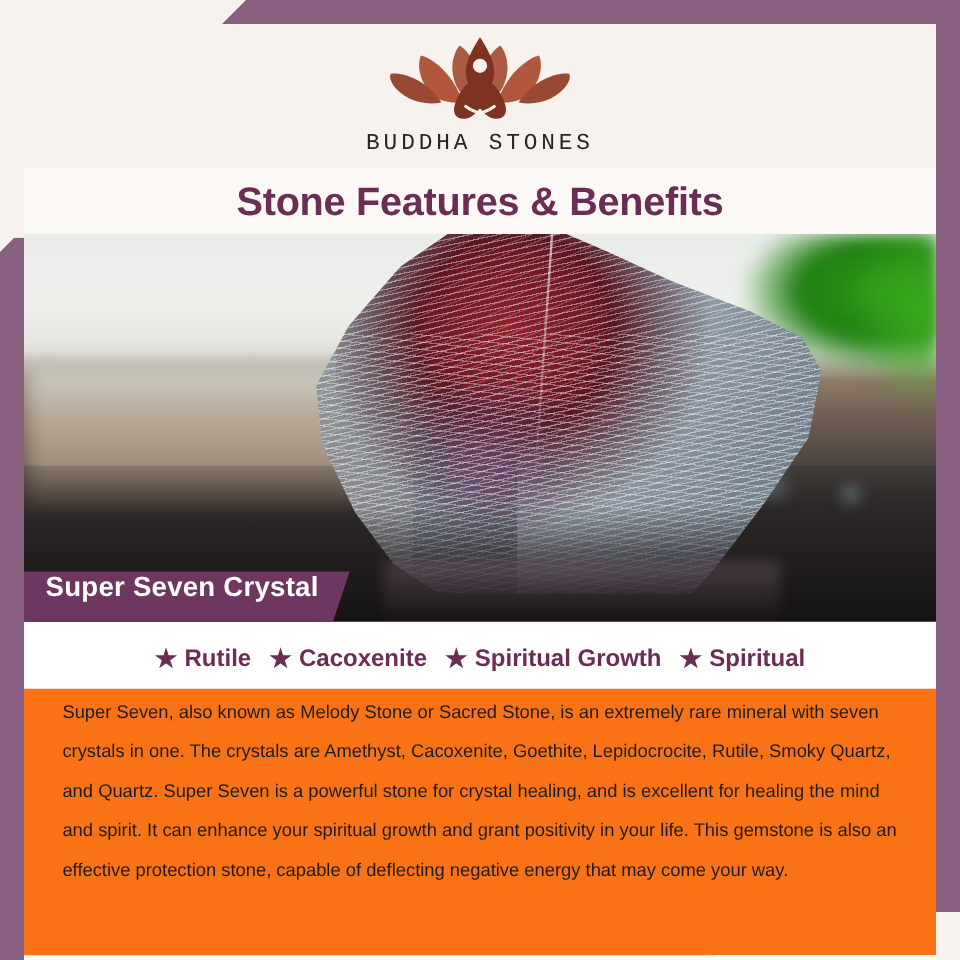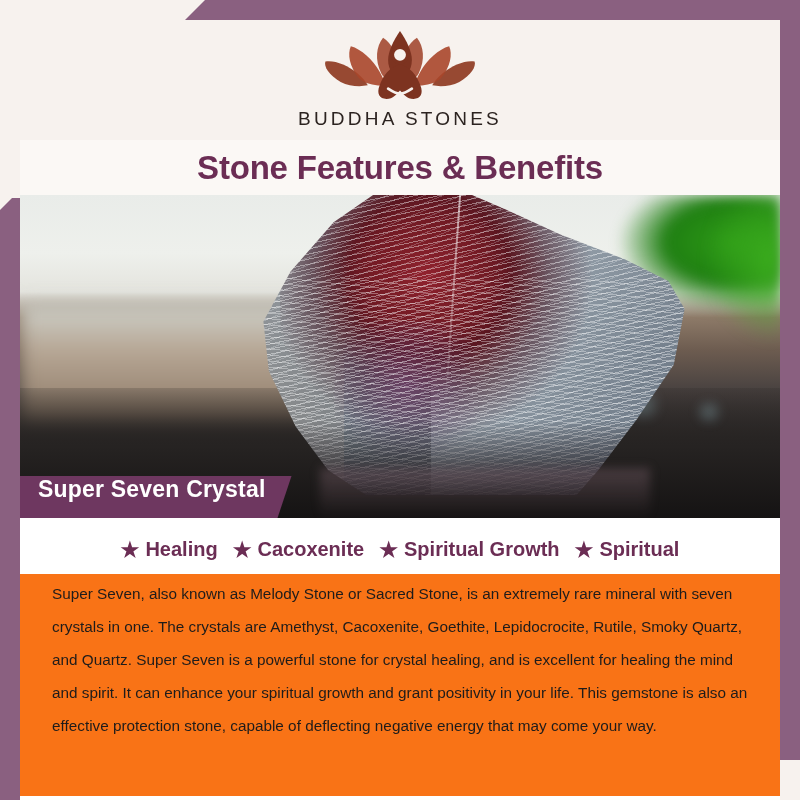--- a/index.html
+++ b/index.html
@@ -69,21 +69,21 @@
     height: 120px;
     background: #f7f2ee;
     display: flex;
     flex-direction: column;
     align-items: center;
     justify-content: flex-start;
     padding-top: 6px;
   }
   .logo-mark { width: 170px; height: 78px; display: block; }
   .logo-wordmark {
-    font-family: Liberation Sans, sans-serif;
+    font-family: Liberation Mono, monospace;
     font-size: 19px;
     letter-spacing: 3.2px;
     color: #2c2320;
     margin-top: 4px;
   }
 
   
   .title-banner {
     height: 55px;
     background: #fbf8f5;
@@ -368,21 +368,21 @@
       </div>
 
       <div class="name-banner">
         <span class="name-text">Super Seven Crystal</span>
       </div>
     </div>
 
     <div class="benefits">
       <div class="benefit">
         <span class="star">★</span>
-        <span>Healing</span>
+        <span>Rutile</span>
       </div>
       <div class="benefit">
         <span class="star">★</span>
         <span>Cacoxenite</span>
       </div>
       <div class="benefit">
         <span class="star">★</span>
         <span>Spiritual Growth</span>
       </div>
       <div class="benefit">

